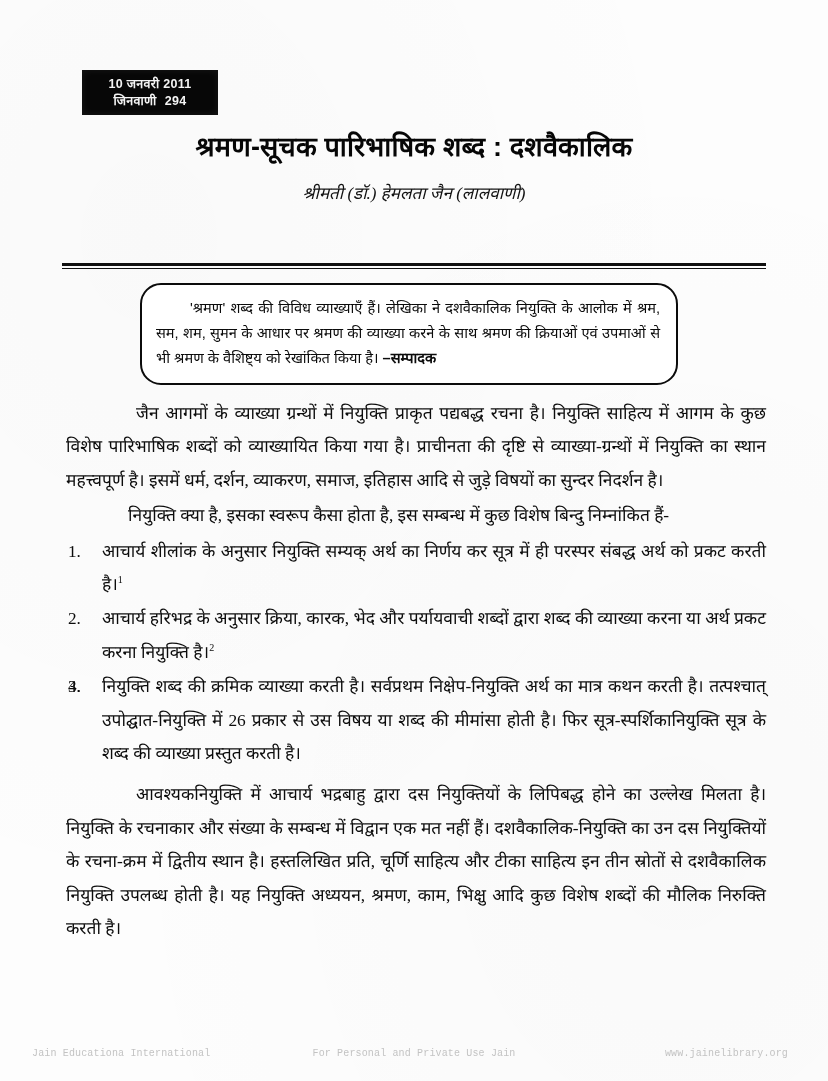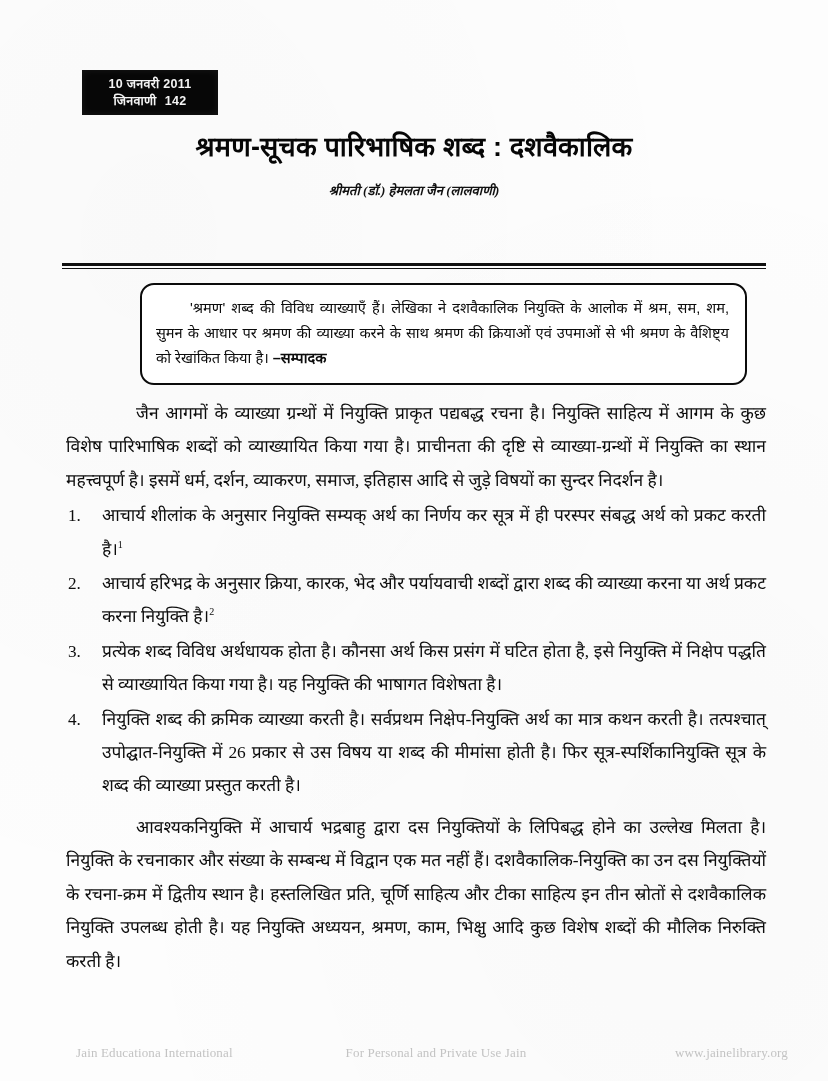--- a/index.html
+++ b/index.html
@@ -68,22 +68,22 @@
     font-weight: 700;
     font-size: 27px;
     line-height: 1.45;
     letter-spacing: 0.2px;
     color: #060606;
   }
   .author-line {
     margin-top: 14px;
     font-family: "Liberation Serif", "DejaVu Serif", serif;
     font-style: italic;
-    font-weight: 700;
-    font-size: 13px;
+    font-weight: 400;
+    font-size: 17px;
     color: #111;
   }
 
   
   .rule-wrap {
     position: absolute;
     left: 62px;
     top: 263px;
     width: 704px;
   }
@@ -95,24 +95,24 @@
   .rule-thin {
     height: 1.5px;
     background: #101010;
   }
 
   
   .abstract {
     position: absolute;
     left: 140px;
     top: 283px;
-    width: 607px;
+    width: 538px;
     box-sizing: border-box;
     border: 2.6px solid #0b0b0b;
-    border-radius: 14px;
+    border-radius: 21px;
     padding: 11px 16px 12px 14px;
     background: #ffffff;
   }
   .abstract p {
     margin: 0;
     font-family: "Liberation Sans", "DejaVu Sans", sans-serif;
     font-size: 14.6px;
     line-height: 1.72;
     text-align: justify;
     text-indent: 34px;
@@ -172,40 +172,39 @@
 
   
   .footer {
     position: absolute;
     left: 0;
     right: 0;
     top: 1040px;
     height: 26px;
     display: flex;
     align-items: center;
-    font-family: Liberation Serif, serif;
-    font-size: 13px;
+    font-family: Liberation Mono, monospace;
+    font-size: 10px;
     color: #c3c3c3;
     letter-spacing: 0.15px;
-    margin-left: 44px;
   }
   .footer .f-left  { position: absolute; left: 32px; }
   .footer .f-mid   { position: absolute; left: 50%; transform: translateX(-50%); }
   .footer .f-right { position: absolute; right: 40px; }
 </style>
 </head>
 <body>
 
 <div class="page">
 
   <div class="stamp">
     <div class="stamp-line">10 जनवरी 2011</div>
     <div class="stamp-line lower">
       <span>जिनवाणी</span>
-      <span>142</span>
+      <span>294</span>
     </div>
   </div>
 
   <div class="title-wrap">
     <div class="title-line">श्रमण-सूचक पारिभाषिक शब्द : दशवैकालिक</div>
     <div class="author-line">श्रीमती (डॉ.) हेमलता जैन (लालवाणी)</div>
   </div>
 
   <div class="rule-wrap">
     <div class="rule-thick"></div>
@@ -214,30 +213,31 @@
   </div>
 
   <div class="abstract">
     <p><span>'श्रमण' शब्द की विविध व्याख्याएँ हैं। लेखिका ने दशवैकालिक नियुक्ति के आलोक में श्रम, सम, शम, सुमन के आधार पर श्रमण की व्याख्या करने के साथ श्रमण की क्रियाओं एवं उपमाओं से भी श्रमण के वैशिष्ट्य को रेखांकित किया है।</span> <span class="editor-tag">–सम्पादक</span></p>
   </div>
 
   <div class="body-col">
 
     <p class="para">जैन आगमों के व्याख्या ग्रन्थों में नियुक्ति प्राकृत पद्यबद्ध रचना है। नियुक्ति साहित्य में आगम के कुछ विशेष पारिभाषिक शब्दों को व्याख्यायित किया गया है। प्राचीनता की दृष्टि से व्याख्या-ग्रन्थों में नियुक्ति का स्थान महत्त्वपूर्ण है। इसमें धर्म, दर्शन, व्याकरण, समाज, इतिहास आदि से जुड़े विषयों का सुन्दर निदर्शन है।</p>
 
+    <p class="para tight">नियुक्ति क्या है, इसका स्वरूप कैसा होता है, इस सम्बन्ध में कुछ विशेष बिन्दु निम्नांकित हैं-</p>
 
     <ol class="points">
       <li>
         <span class="marker">1.</span><span>आचार्य शीलांक के अनुसार नियुक्ति सम्यक् अर्थ का निर्णय कर सूत्र में ही परस्पर संबद्ध अर्थ को प्रकट करती है।</span><sup class="fn">1</sup>
       </li>
       <li>
         <span class="marker">2.</span><span>आचार्य हरिभद्र के अनुसार क्रिया, कारक, भेद और पर्यायवाची शब्दों द्वारा शब्द की व्याख्या करना या अर्थ प्रकट करना नियुक्ति है।</span><sup class="fn">2</sup>
       </li>
       <li>
-        <span class="marker">3.</span><span>प्रत्येक शब्द विविध अर्थधायक होता है। कौनसा अर्थ किस प्रसंग में घटित होता है, इसे नियुक्ति में निक्षेप पद्धति से व्याख्यायित किया गया है। यह नियुक्ति की भाषागत विशेषता है।</span><sup class="fn"></sup>
+        <span class="marker">3.</span><sup class="fn"></sup>
       </li>
       <li>
         <span class="marker">4.</span><span>नियुक्ति शब्द की क्रमिक व्याख्या करती है। सर्वप्रथम निक्षेप-नियुक्ति अर्थ का मात्र कथन करती है। तत्पश्चात् उपोद्घात-नियुक्ति में 26 प्रकार से उस विषय या शब्द की मीमांसा होती है। फिर सूत्र-स्पर्शिकानियुक्ति सूत्र के शब्द की व्याख्या प्रस्तुत करती है।</span><sup class="fn"></sup>
       </li>
     </ol>
 
     <p class="para para-final">आवश्यकनियुक्ति में आचार्य भद्रबाहु द्वारा दस नियुक्तियों के लिपिबद्ध होने का उल्लेख मिलता है। नियुक्ति के रचनाकार और संख्या के सम्बन्ध में विद्वान एक मत नहीं हैं। दशवैकालिक-नियुक्ति का उन दस नियुक्तियों के रचना-क्रम में द्वितीय स्थान है। हस्तलिखित प्रति, चूर्णि साहित्य और टीका साहित्य इन तीन स्रोतों से दशवैकालिक नियुक्ति उपलब्ध होती है। यह नियुक्ति अध्ययन, श्रमण, काम, भिक्षु आदि कुछ विशेष शब्दों की मौलिक निरुक्ति करती है।</p>
   </div>
 
   <div class="footer">

